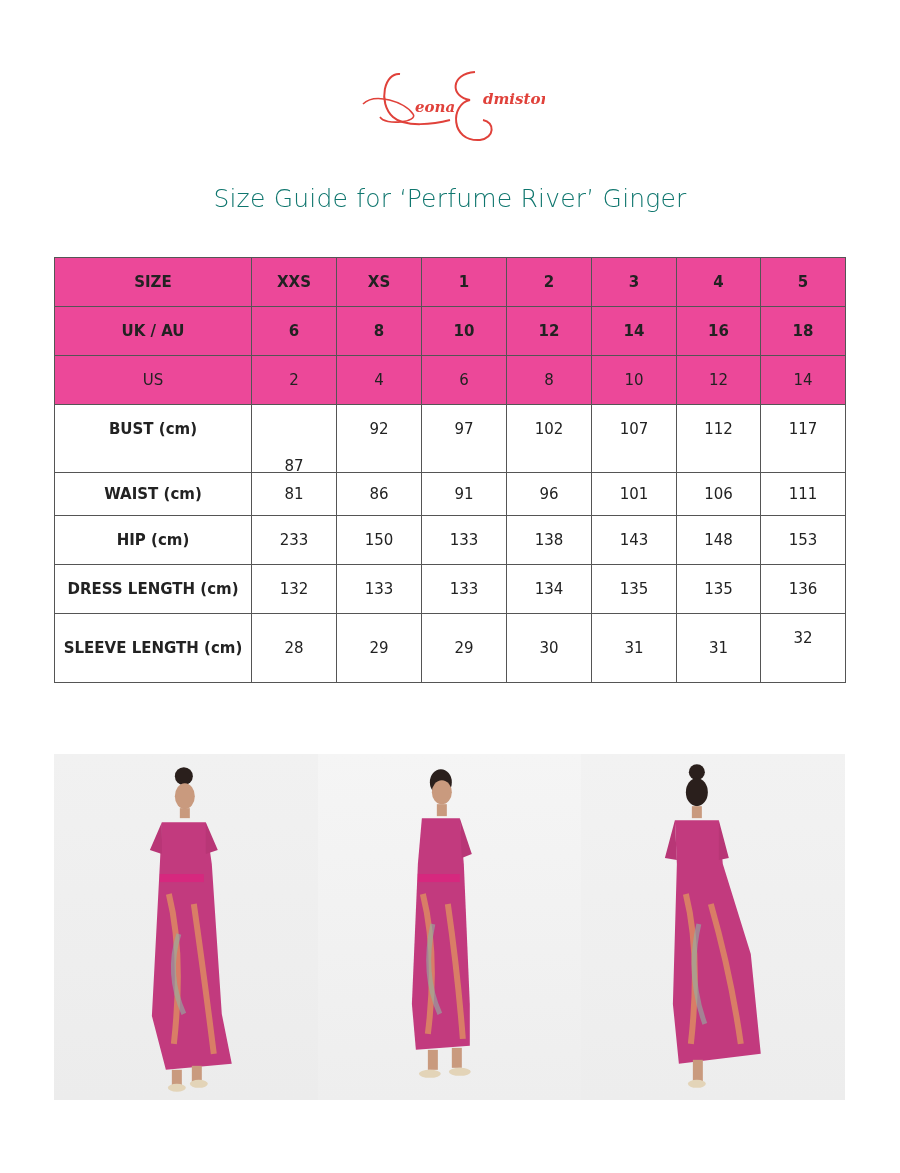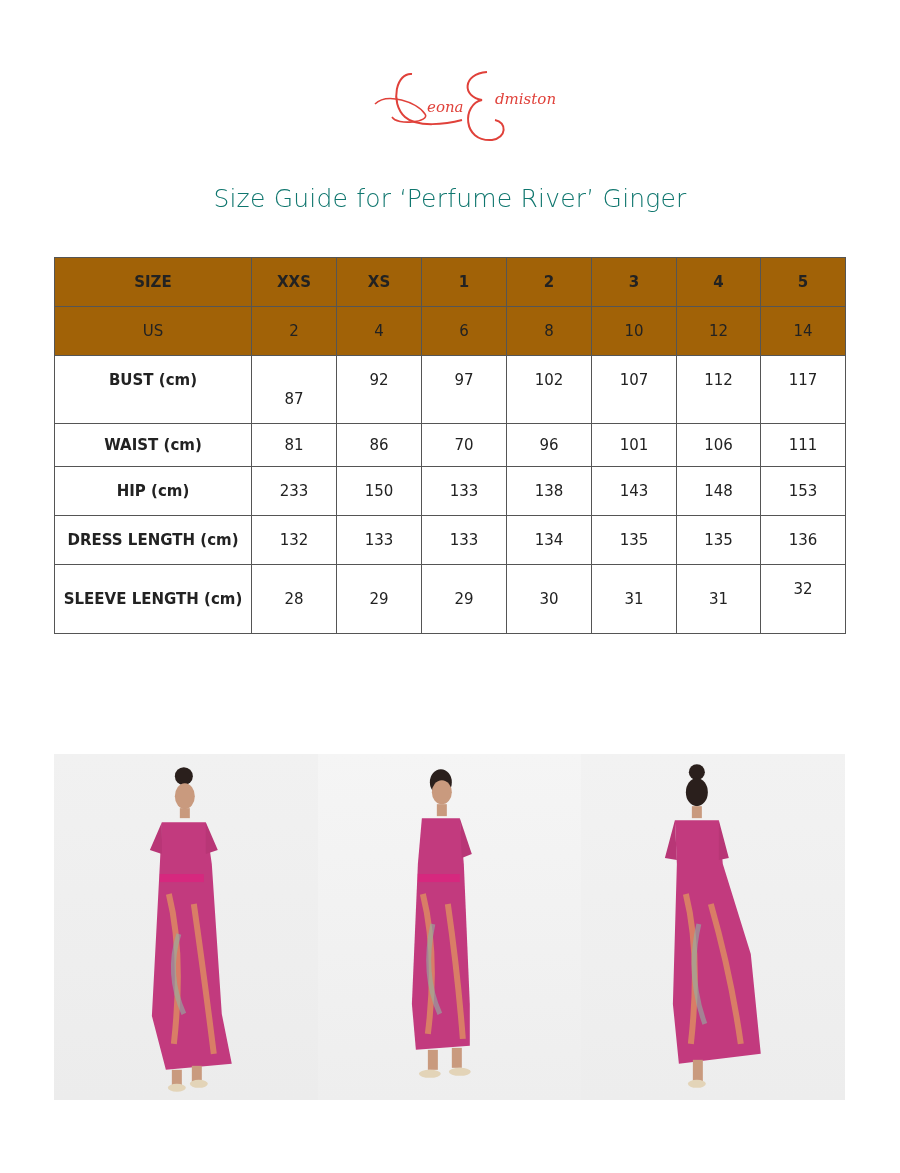--- a/index.html
+++ b/index.html
@@ -1,26 +1,26 @@
 <!DOCTYPE html>
 <html><head>
 <meta charset="utf-8">
 <style>
   html, body { margin:0; padding:0; background:#ffffff; }
   body { width:900px; height:1173px; position:relative; font-family:"DejaVu Sans", sans-serif; color:#1a1a1a; overflow:hidden; }
-  .logo { position:absolute; left:367px; top:62px; width:190px; height:90px; }
+  .logo { position:absolute; left:355px; top:62px; width:190px; height:90px;font-weight:bold; }
   .logo-text { font-family:"DejaVu Serif", serif; font-style:italic; fill:#e0413a; }
   .title { position:absolute; left:0; width:900px; top:184px; text-align:center; font-size:25px; font-weight:300; color:#0f766e; letter-spacing:0.2px; }
   table.sizes { position:absolute; left:54px; top:257px; border-collapse:collapse; table-layout:fixed; }
   table.sizes td { border:1.5px solid #555; text-align:center; vertical-align:middle; font-size:15px; color:#222; padding:0; }
-  table.sizes tr.grey td { background:#a16207; }
+  table.sizes tr.grey td { background:#ec4899; }
   table.sizes tr.bold td { font-weight:bold; font-size:15px; }
   table.sizes td.label { font-weight:bold; }
   table.sizes tr.plain td.label { font-weight:normal; }
-  .off-down { position:relative; top:9px; }
+  .off-down { position:relative; top:27px; }
   .off-up { position:relative; top:-10px;margin-top:16px; }
   .photos { position:absolute; left:54px; top:754px; width:791px; height:346px; background:#f3f3f3; display:flex; }
   .photo { flex:1; position:relative; overflow:hidden; }
   .photo:nth-child(1){ background:linear-gradient(#f1f1f1,#ececec); }
   .photo:nth-child(2){ background:linear-gradient(#f5f5f5,#eeeeee); }
   .photo:nth-child(3){ background:linear-gradient(#f2f2f2,#ededed); }
   .photo svg { position:absolute; left:0; top:0; width:100%; height:100%; }
 </style>
 </head>
 <body>
@@ -52,20 +52,30 @@
       <tr class="grey bold" style="height:49px">
     <td class="label">SIZE</td>
     <td>XXS</td>
     <td>XS</td>
     <td>1</td>
     <td>2</td>
     <td>3</td>
     <td>4</td>
     <td>5</td>
   </tr>
+  <tr class="grey bold" style="height:49px">
+    <td class="label">UK / AU</td>
+    <td>6</td>
+    <td>8</td>
+    <td>10</td>
+    <td>12</td>
+    <td>14</td>
+    <td>16</td>
+    <td>18</td>
+  </tr>
   <tr class="grey plain" style="height:49px">
     <td class="label">US</td>
     <td>2</td>
     <td>4</td>
     <td>6</td>
     <td>8</td>
     <td>10</td>
     <td>12</td>
     <td>14</td>
   </tr>
@@ -76,21 +86,21 @@
     <td><span class="off-up">97</span></td>
     <td><span class="off-up">102</span></td>
     <td><span class="off-up">107</span></td>
     <td><span class="off-up">112</span></td>
     <td><span class="off-up">117</span></td>
   </tr>
   <tr style="height:43px">
     <td class="label">WAIST (cm)</td>
     <td>81</td>
     <td>86</td>
-    <td>70</td>
+    <td>91</td>
     <td>96</td>
     <td>101</td>
     <td>106</td>
     <td>111</td>
   </tr>
   <tr style="height:49px">
     <td class="label">HIP (cm)</td>
     <td>233</td>
     <td>150</td>
     <td>133</td>

